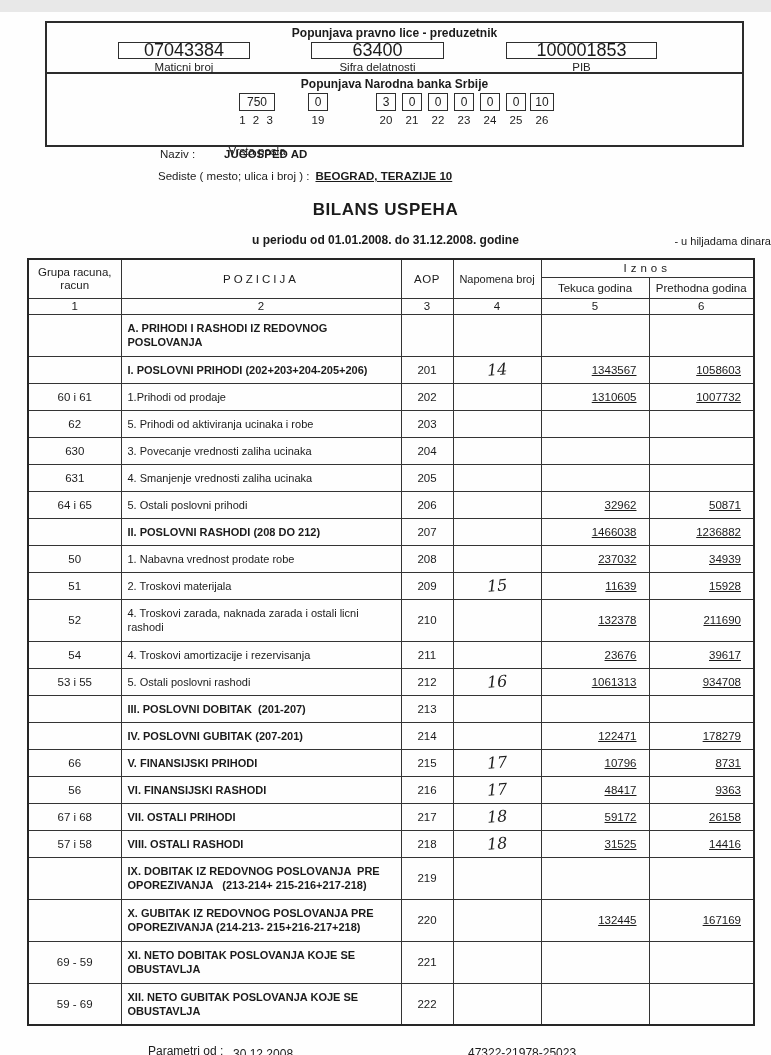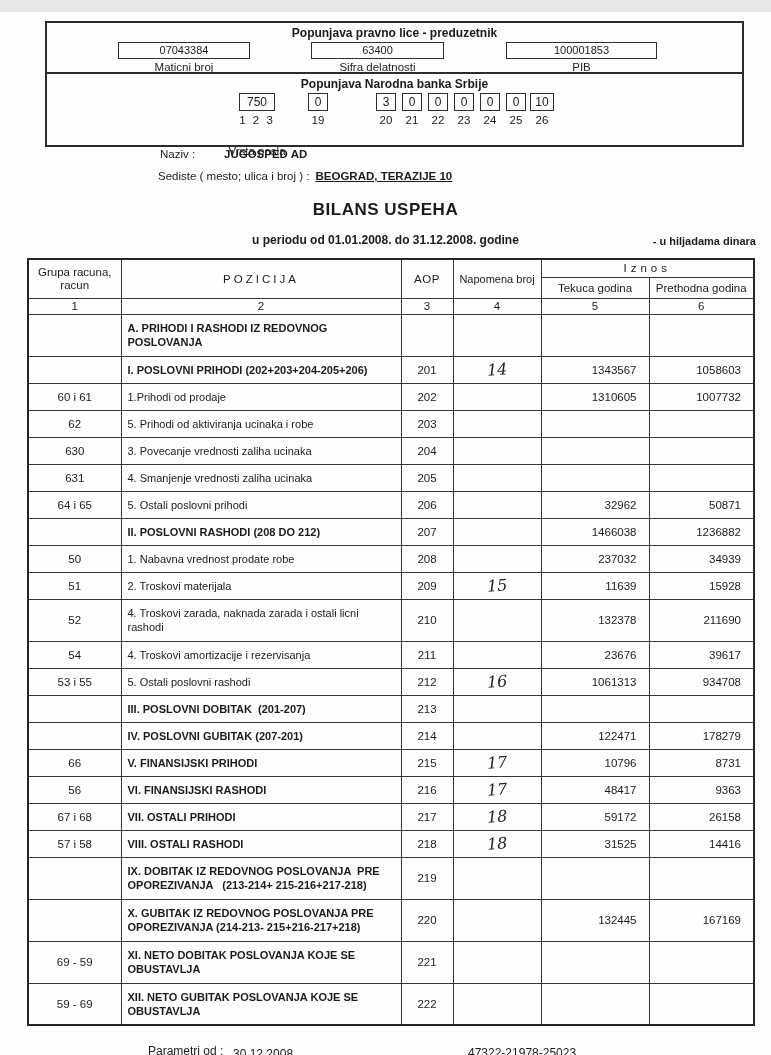--- a/index.html
+++ b/index.html
@@ -16,21 +16,21 @@
     border:2px solid #2c2c2c; background:#fefefe;
   }
   .sec1 { position:relative; height:51px; border-bottom:2px solid #2c2c2c; }
   .sec-title { text-align:center; font-weight:bold; font-size:12px; padding-top:3px; }
   .fgroup { position:absolute; text-align:center; }
   .fg1 { left:71px;  top:19px; width:132px; }
   .fg2 { left:264px; top:19px; width:133px; }
   .fg3 { left:459px; top:19px; width:151px; }
   .fbox {
     border:1.5px solid #2e2e2e; height:17px; line-height:15px;
-    font-size:11px; text-align:center; background:#fefefe;
+    font-size:18px; text-align:center; background:#fefefe;
   }
   .flabel { font-size:11.5px; margin-top:2px; color:#222; }
   .sec2 { position:relative; height:71px; }
   
   .vp-group { position:absolute; left:192px; top:19px; width:36px; text-align:center; }
   .vp-box { border:1.5px solid #2e2e2e; height:18px; line-height:16px; font-size:12px; }
   .vp-digits { font-size:11.5px; margin-top:3px; letter-spacing:2px; }
   .vp-label { position:absolute; top:52px; left:-24px; width:84px; font-size:11.5px; text-align:center; }
   .f19-group { position:absolute; left:261px; top:19px; width:20px; text-align:center; }
   .dbox { border:1.5px solid #2e2e2e; width:20px; height:18px; line-height:16px; font-size:12px; text-align:center; background:#fefefe; }
@@ -42,21 +42,21 @@
   .naziv-row { position:absolute; left:160px; top:136px; font-size:11.5px; }
   .naziv-row .lbl { display:inline-block; width:64px; }
   .sediste-row { position:absolute; left:158px; top:158px; font-size:11.5px; }
   .val { font-weight:bold; }
   .sediste-row .val { margin-left:6px;text-decoration:underline; }
   
   .doc-title { position:absolute; top:188px; left:0; width:100%; text-align:center;
     font-size:17px; font-weight:bold; letter-spacing:0.5px; }
   .period-row { position:absolute; top:221px; left:0; width:100%; text-align:center;
     font-size:12px; font-weight:bold; }
-  .units-note { position:absolute; top:223px; right:15px; font-size:11px; font-weight:bold; }
+  .units-note { position:absolute; top:223px; right:0; font-size:11px; font-weight:normal; }
   
   table.bu {
     position:absolute; left:27px; top:246px; width:726px;
     border-collapse:collapse; table-layout:fixed;
     border:2px solid #262626;
   }
   table.bu th, table.bu td { border:1px solid #343434; vertical-align:middle; }
   thead th { font-weight:normal; font-size:11.5px; text-align:center; }
   .h-grupa { white-space:pre-line; line-height:13px; }
   .h-pozicija { letter-spacing:3px; }
@@ -65,21 +65,21 @@
   .h-iznos { letter-spacing:4px; height:18px; }
   .h-sub { height:21px; }
   .numrow th { height:16px; font-weight:normal; font-size:11.5px; }
   tbody td { font-size:11.5px; }
   tbody tr { height:27px; }
   td.c1 { text-align:center; }
   td.c2 { white-space:pre; font-size:11px; padding:2px 0 2px 6px; line-height:14px; }
   td.c2.b { font-weight:bold; }
   td.c3 { text-align:center; }
   td.c4 { text-align:center; }
-  td.c5, td.c6 { text-align:right; padding-right:12px; }
+  td.c5, td.c6 { text-align:right; padding-right:12px;text-decoration:underline; }
   .hand {
     display:inline-block;
     font-family:"DejaVu Serif", serif; font-style:italic;
     font-size:16px; transform:rotate(-4deg); color:#1f1f1f;
   }
   
   .footer { position:absolute; top:1032px; left:0; width:100%; font-size:12px; }
   .f-lbl { position:absolute; left:148px; top:0; }
   .f-val { position:absolute; left:233px; top:3px; }
   .f-ref { position:absolute; left:468px; top:2px; }

